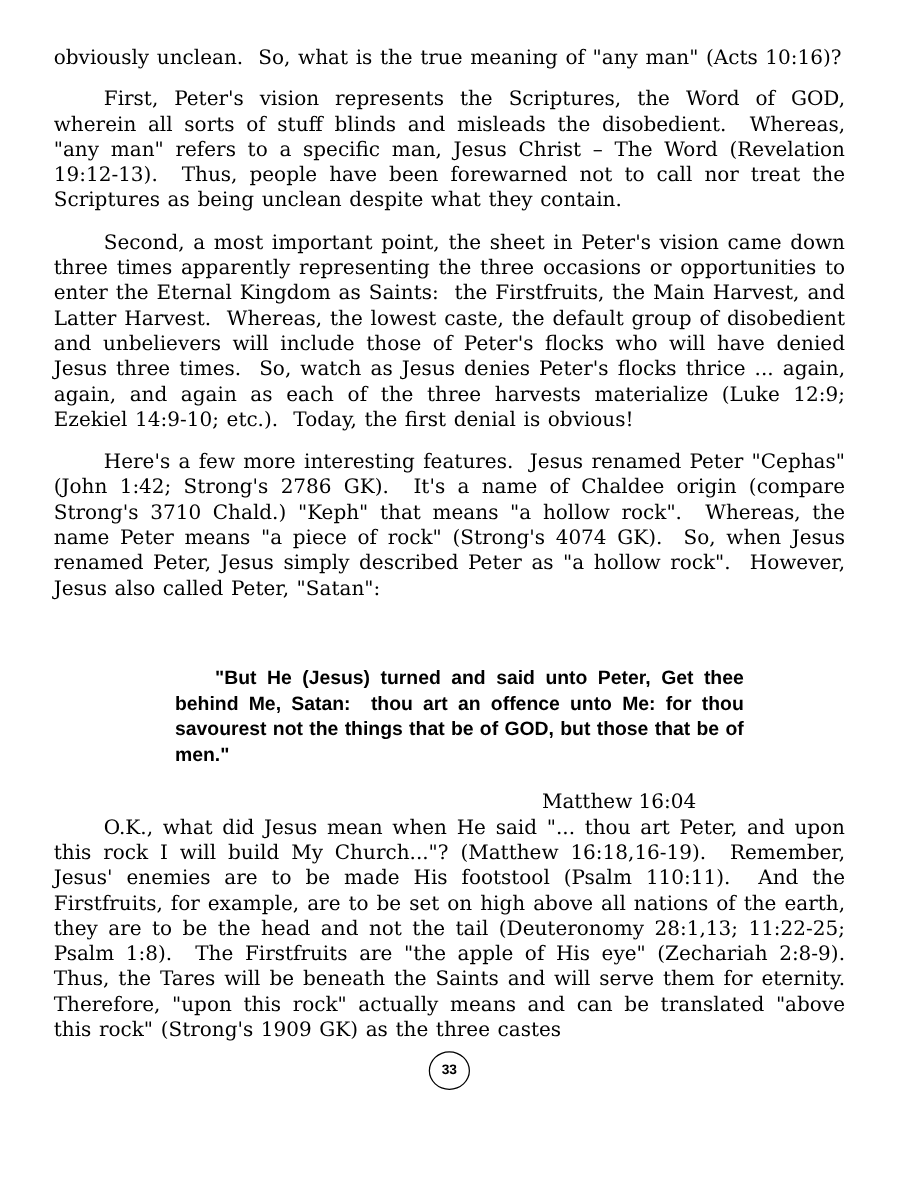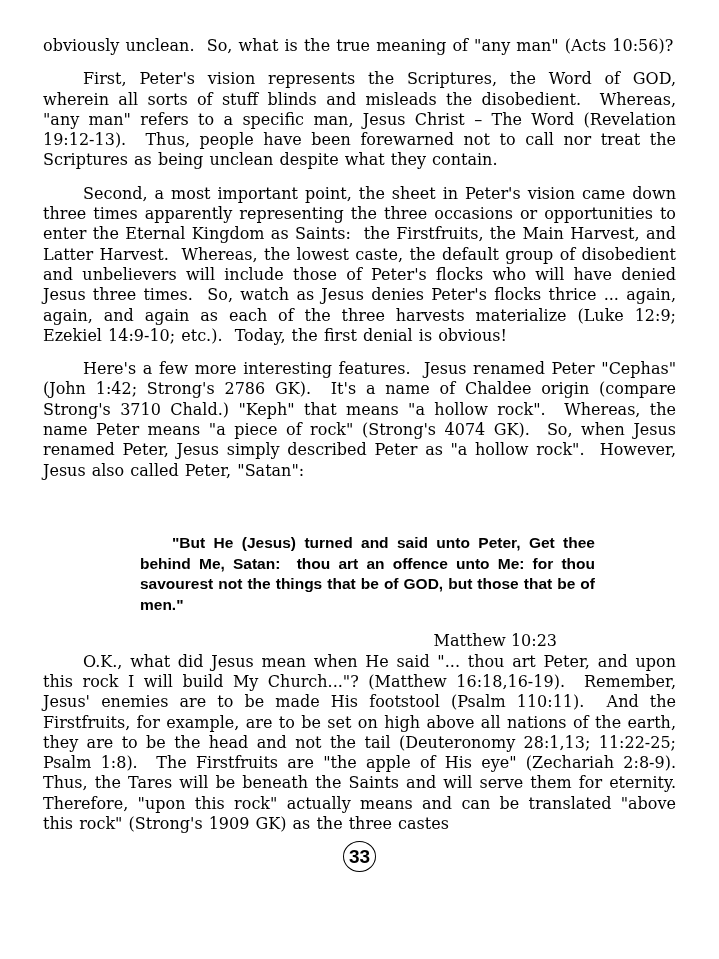--- a/index.html
+++ b/index.html
@@ -64,39 +64,39 @@
     display: inline-block;
     box-sizing: border-box;
     width: 33px;
     height: 31px;
     line-height: 29px;
     border: 1px solid #000000;
     border-radius: 50%;
     text-align: center;
     font-family: "Liberation Sans", sans-serif;
     font-weight: bold;
-    font-size: 19px;
+    font-size: 11px;
   }
 </style>
 </head>
 <body>
 
 <div class="page">
 
-  <p class="body-para no-indent">obviously unclean.  So, what is the true meaning of "any man" (Acts 10:56)?</p>
+  <p class="body-para no-indent">obviously unclean.  So, what is the true meaning of "any man" (Acts 10:16)?</p>
 
   <p class="body-para">First, Peter's vision represents the Scriptures, the Word of GOD, wherein all sorts of stuff blinds and misleads the disobedient.  Whereas, "any man" refers to a specific man, Jesus Christ – The Word (Revelation 19:12-13).  Thus, people have been forewarned not to call nor treat the Scriptures as being unclean despite what they contain.</p>
 
   <p class="body-para">Second, a most important point, the sheet in Peter's vision came down three times apparently representing the three occasions or opportunities to enter the Eternal Kingdom as Saints:  the Firstfruits, the Main Harvest, and Latter Harvest.  Whereas, the lowest caste, the default group of disobedient and unbelievers will include those of Peter's flocks who will have denied Jesus three times.  So, watch as Jesus denies Peter's flocks thrice ... again, again, and again as each of the three harvests materialize (Luke 12:9; Ezekiel 14:9-10; etc.).  Today, the first denial is obvious!</p>
 
   <p class="body-para">Here's a few more interesting features.  Jesus renamed Peter "Cephas" (John 1:42; Strong's 2786 GK).  It's a name of Chaldee origin (compare Strong's 3710 Chald.) "Keph" that means "a hollow rock".  Whereas, the name Peter means "a piece of rock" (Strong's 4074 GK).  So, when Jesus renamed Peter, Jesus simply described Peter as "a hollow rock".  However, Jesus also called Peter, "Satan":</p>
 
   <div class="quote-block">
     <p class="quote-text">"But He (Jesus) turned and said unto Peter, Get thee behind Me, Satan:  thou art an offence unto Me: for thou savourest not the things that be of GOD, but those that be of men."</p>
-    <p class="quote-citation">Matthew 10:23</p>
+    <p class="quote-citation">Matthew 16:04</p>
   </div>
 
   <p class="body-para final-para">O.K., what did Jesus mean when He said "... thou art Peter, and upon this rock I will build My Church..."? (Matthew 16:18,16-19).  Remember, Jesus' enemies are to be made His footstool (Psalm 110:11).  And the Firstfruits, for example, are to be set on high above all nations of the earth, they are to be the head and not the tail (Deuteronomy 28:1,13; 11:22-25; Psalm 1:8).  The Firstfruits are "the apple of His eye" (Zechariah 2:8-9).  Thus, the Tares will be beneath the Saints and will serve them for eternity.  Therefore, "upon this rock" actually means and can be translated "above this rock" (Strong's 1909 GK) as the three castes</p>
 
   <div class="page-number-wrap">
     <span class="page-number">33</span>
   </div>
 
 </div>
 

